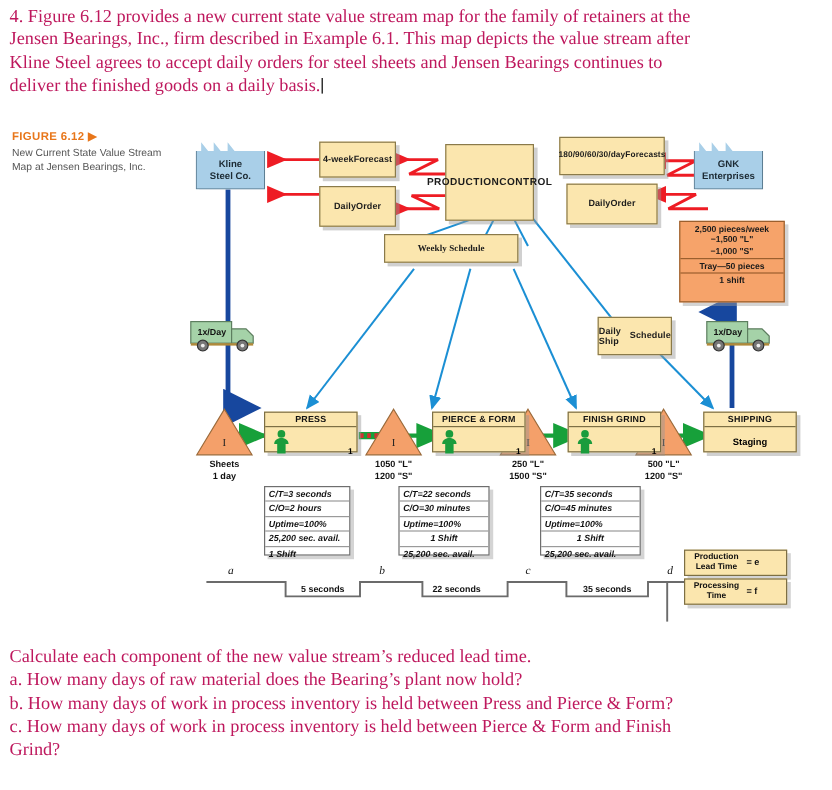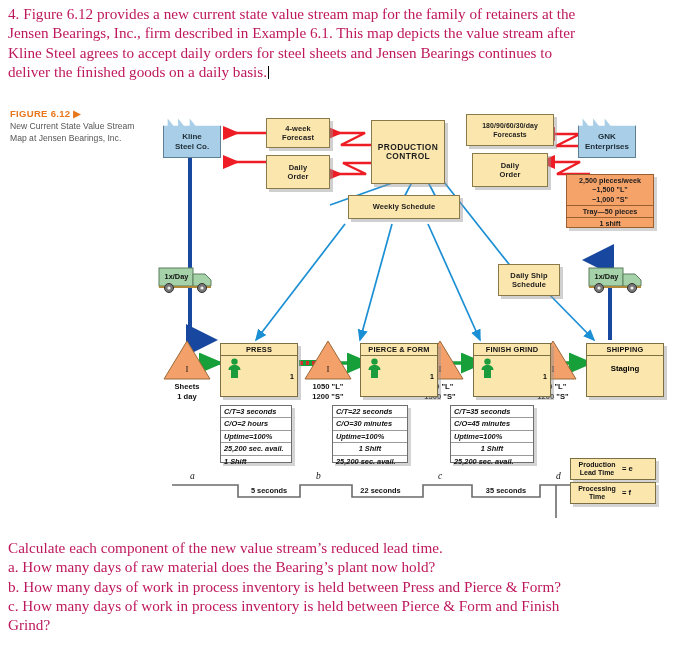--- a/index.html
+++ b/index.html
@@ -23,42 +23,42 @@
   
   #figure{position:absolute;left:0;top:100px;width:693px;height:430px;}
 
   .abs{position:absolute;}
 
   
   .ybox{
     background:#fbe6ae;border:1px solid #8a7a4a;
     box-shadow:3px 3px 0 rgba(150,150,150,.45);
     font-size:7.5px;line-height:9.5px;color:#1c1c1c;
-    display:flex;flex-direction:column;align-items:center;justify-content:center;
+    display:flex;flex-direction:row;align-items:center;justify-content:center;
     text-align:left;font-weight:bold;letter-spacing:.1px;
   }
   .factory{
     width:58px;height:46px;
     background:#a9cfe8;
     border:1px solid #5d7e93;
     box-shadow:3px 3px 0 rgba(150,150,150,.45);
     font-size:8px;line-height:10px;font-weight:bold;color:#1c2a33;
     display:flex;flex-direction:column;align-items:center;justify-content:flex-end;
     padding-bottom:5px;box-sizing:border-box;text-align:center;
     clip-path:polygon(0 30%,8% 30%,8% 14%,18% 30%,26% 30%,26% 14%,36% 30%,
                       46% 30%,46% 14%,56% 30%,100% 30%,100% 100%,0 100%);
   }
   .factory-wrap{position:absolute;}
 
   
   .truck{position:absolute;width:62px;height:30px;}
 
   
   .proc{
-    position:absolute;width:78px;height:54px;
+    position:absolute;width:78px;height:34px;
     background:#fbe6ae;border:1px solid #7d6f44;
     box-shadow:3px 3px 0 rgba(150,150,150,.45);
     box-sizing:border-box;
   }
   .proc-title{
     height:11px;line-height:11px;border-bottom:1px solid #7d6f44;
     text-align:center;font-size:7.4px;font-weight:bold;color:#111;
     letter-spacing:.2px;
   }
   .proc-body{position:relative;height:25px;}
@@ -251,30 +251,30 @@
   <div class="ybox abs" style="left:466px;top:14px;width:86px;height:30px;font-size:6.9px;">
     <div>180/90/60/30/day</div>
     <div>Forecasts</div>
   </div>
 
   <div class="ybox abs" style="left:472px;top:53px;width:74px;height:32px;">
     <div>Daily</div>
     <div>Order</div>
   </div>
 
-  <div class="ybox abs" style="left:348px;top:95px;width:110px;height:22px;">
+  <div class="ybox abs" style="left:320px;top:95px;width:110px;height:22px;font-family:Liberation Serif, serif;">
     <div>Weekly Schedule</div>
   </div>
 
   <div class="ybox abs" style="left:498px;top:164px;width:60px;height:30px;">
     <div>Daily Ship</div>
     <div>Schedule</div>
   </div>
 
-  <div class="obox" style="left:566px;top:74px;width:88px;height:54px;">
+  <div class="obox" style="left:566px;top:84px;width:88px;height:68px;">
     <div class="seg">
       <div>2,500 pieces/week</div>
       <div>−1,500 "L"</div>
       <div>−1,000 "S"</div>
     </div>
     <div class="seg">Tray—50 pieces</div>
     <div class="seg">1 shift</div>
   </div>
 
   <div class="truck" style="left:158px;top:166px;">

